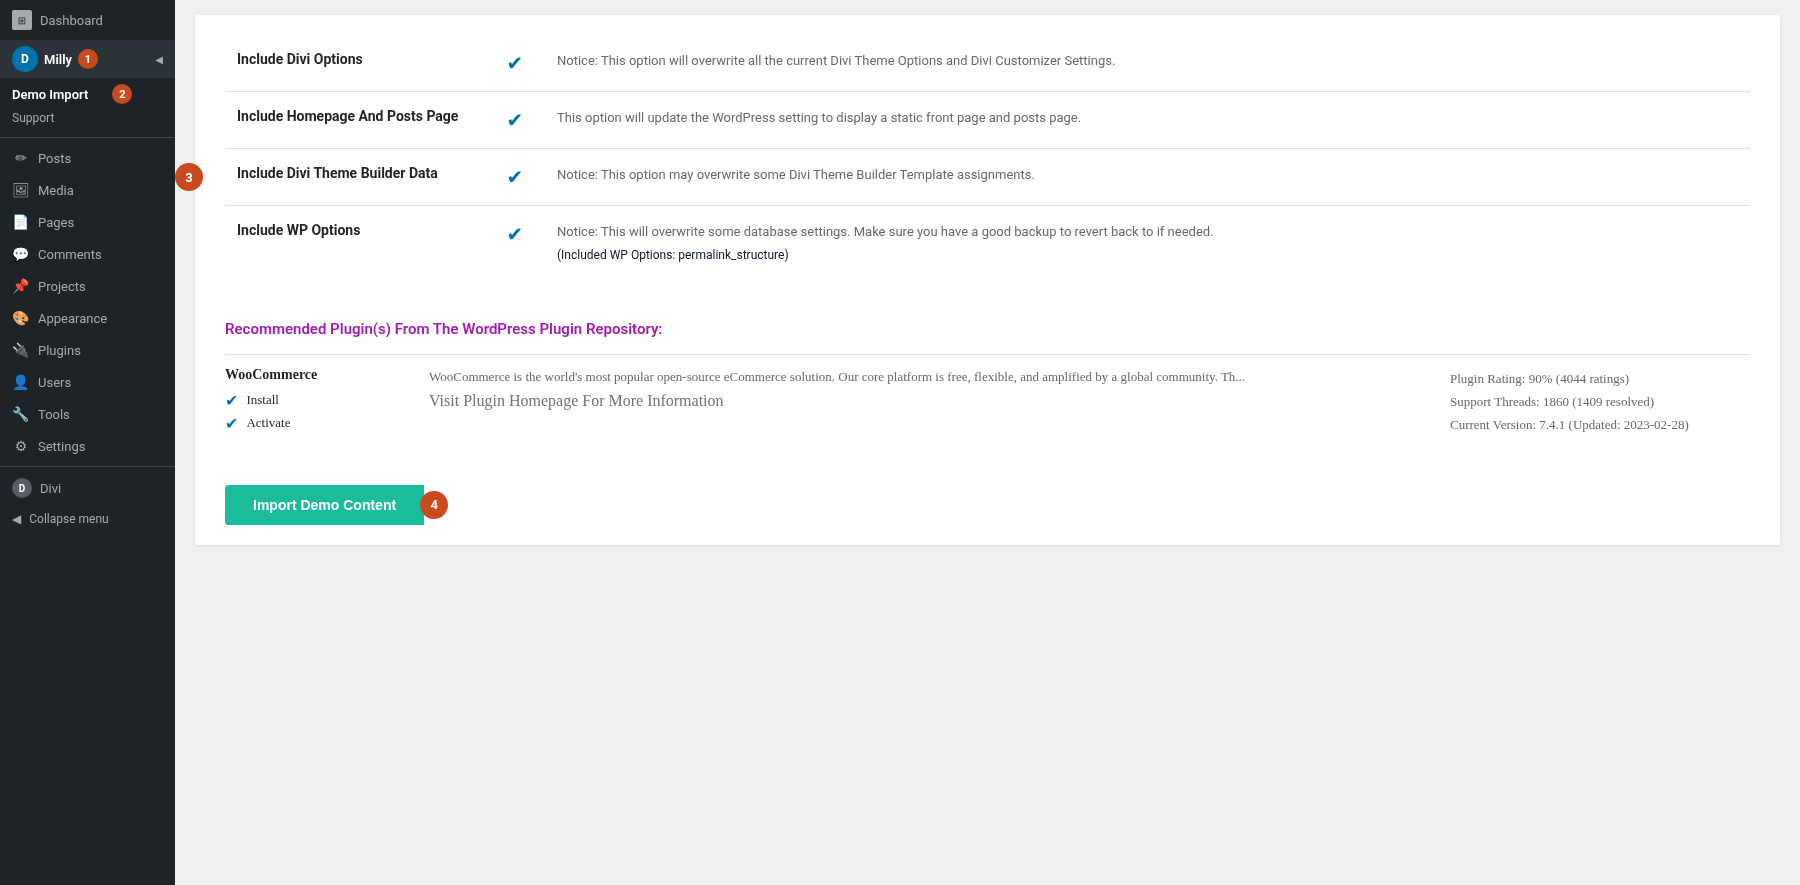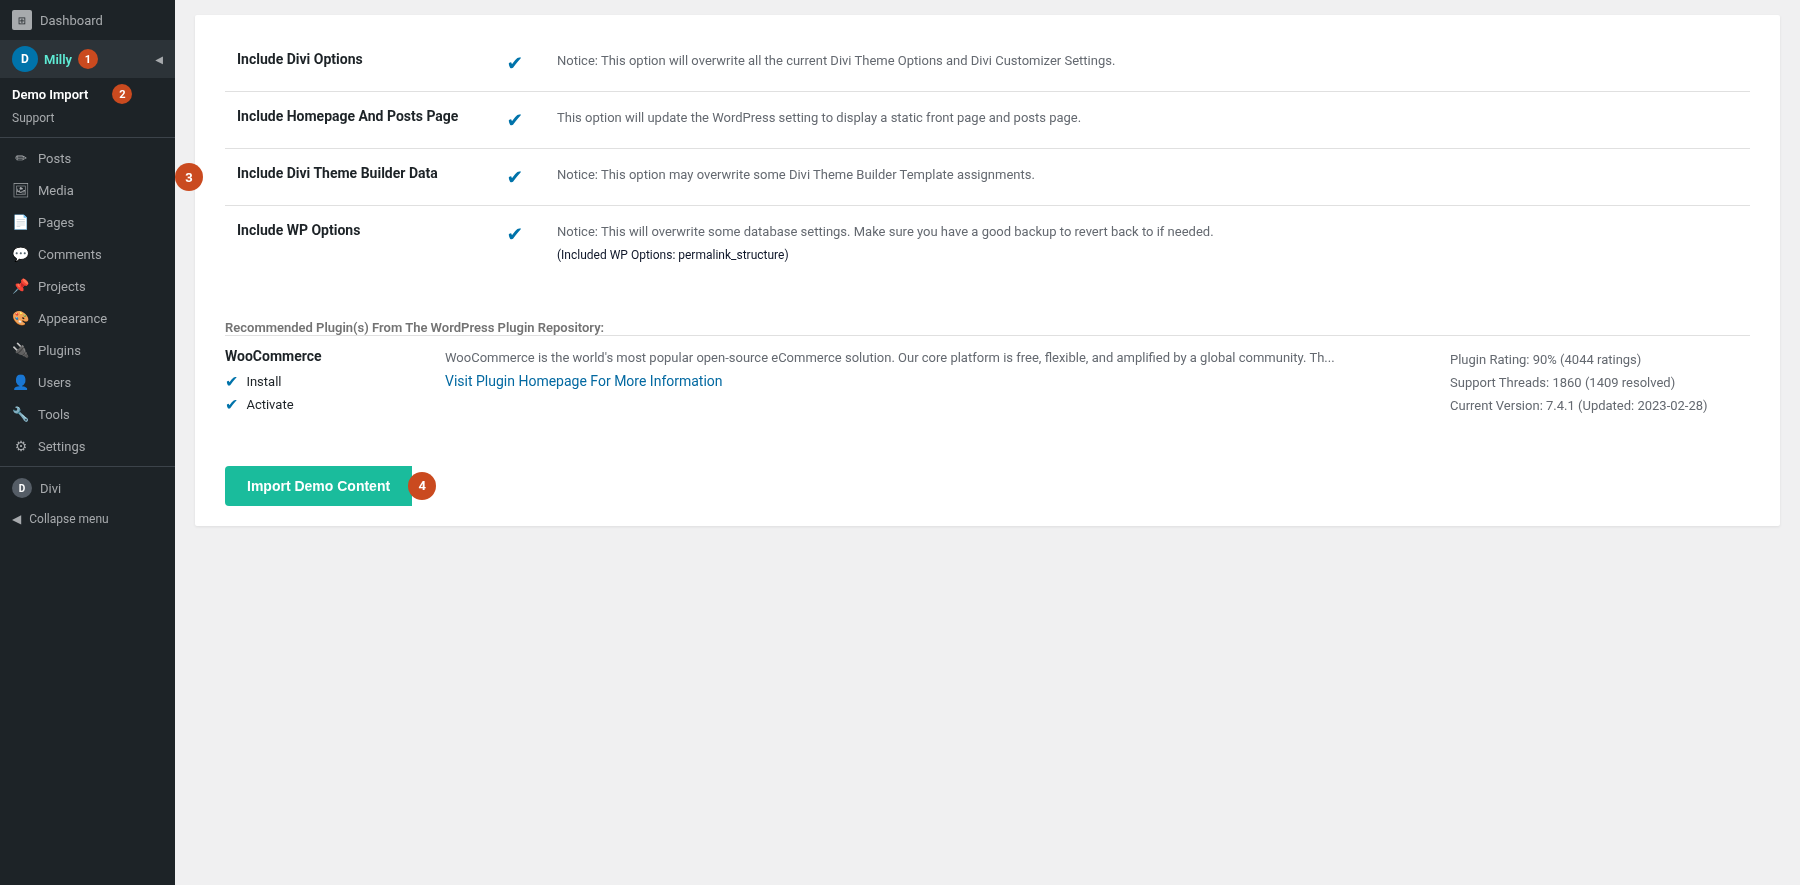--- a/index.html
+++ b/index.html
@@ -43,21 +43,21 @@
     .sidebar-user-avatar {
       width: 26px; height: 26px;
       background: #0073aa;
       border-radius: 50%;
       display: flex; align-items: center; justify-content: center;
       color: white;
       font-size: 12px;
       font-weight: bold;
     }
     .sidebar-user-name {
-      color: #5eead4;
+      color: #ffffff;
       font-size: 13px;
       font-weight: 600;
     }
     .badge-circle {
       width: 20px; height: 20px;
       border-radius: 50%;
       display: flex; align-items: center; justify-content: center;
       font-size: 11px;
       font-weight: bold;
       color: white;
@@ -182,30 +182,31 @@
       font-size: 12px;
       margin-top: 4px;
     }
 
     
     .plugins-section {
       margin-top: 24px;
       padding-top: 16px;
     }
     .plugins-section h3 {
-      font-size: 13px;
+      font-size: 15px;
       font-weight: 600;
-      color: #737373;
-      margin-bottom: 0;
+      color: #a21caf;
+      margin-bottom: 16px;
     }
     .plugin-card {
       display: flex;
-      gap: 20px;
+      gap: 4px;
       padding: 12px 0;
       border-top: 1px solid #e0e0e0;
+      font-family: Liberation Serif, serif;
     }
     .plugin-name-col {
       width: 200px;
       flex-shrink: 0;
     }
     .plugin-name {
       font-weight: 700;
       font-size: 14px;
       color: #1d2327;
       margin-bottom: 8px;
@@ -225,22 +226,22 @@
     .plugin-desc-col {
       flex: 1;
     }
     .plugin-desc {
       color: #646970;
       font-size: 13px;
       line-height: 1.5;
       margin-bottom: 6px;
     }
     .plugin-link {
-      color: #0369a1;
-      font-size: 14px;
+      color: #737373;
+      font-size: 16px;
       text-decoration: none;
     }
     .plugin-meta-col {
       width: 300px;
       flex-shrink: 0;
     }
     .plugin-meta {
       color: #646970;
       font-size: 13px;
       line-height: 1.8;
@@ -255,21 +256,21 @@
       margin-top: 24px;
       padding-top: 12px;
       display: flex;
       align-items: center;
       gap: 0;
     }
     .import-btn {
       background: #1abc9c;
       color: white;
       border: none;
-      padding: 12px 22px;
+      padding: 12px 28px;
       font-size: 14px;
       font-weight: 600;
       border-radius: 4px 0 0 4px;
       cursor: pointer;
     }
     .import-btn-badge {
       width: 28px; height: 28px;
       background: #ca4a1f;
       border-radius: 50%;
       color: white;

